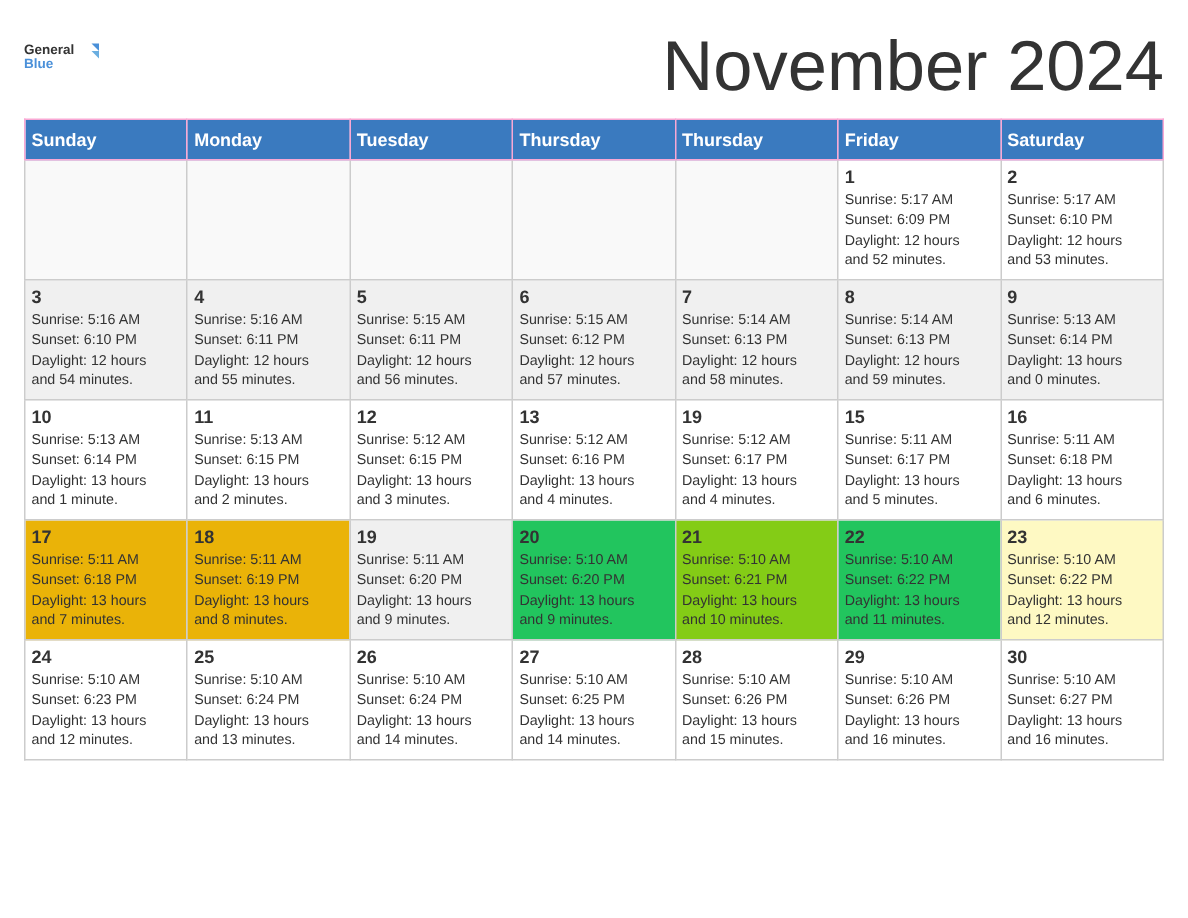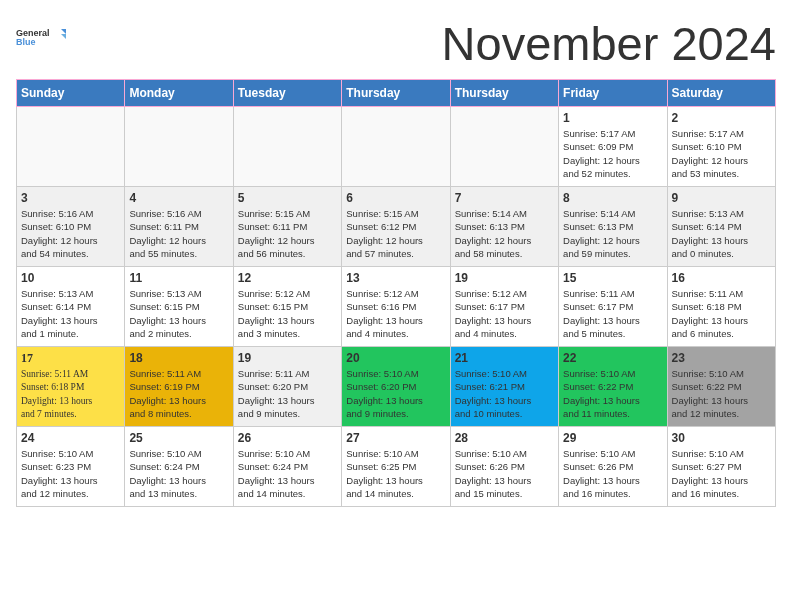--- a/index.html
+++ b/index.html
@@ -221,21 +221,21 @@
         </td>
         <td>
           <span class="day-num">16</span>
           <div class="cell-text" style="white-space: pre-line;">Sunrise: 5:11 AM
 Sunset: 6:18 PM
 Daylight: 13 hours
 and 6 minutes.</div>
         </td>
       </tr>
       <tr>
-        <td style="background: #fde047; font-family: Liberation Serif, serif;">
+        <td style="background: #eab308;">
           <span class="day-num">17</span>
           <div class="cell-text" style="white-space: pre-line;">Sunrise: 5:11 AM
 Sunset: 6:18 PM
 Daylight: 13 hours
 and 7 minutes.</div>
         </td>
         <td style="background: #eab308;">
           <span class="day-num">18</span>
           <div class="cell-text" style="white-space: pre-line;">Sunrise: 5:11 AM
 Sunset: 6:19 PM
@@ -249,35 +249,35 @@
 Daylight: 13 hours
 and 9 minutes.</div>
         </td>
         <td style="background: #22c55e;">
           <span class="day-num">20</span>
           <div class="cell-text" style="white-space: pre-line;">Sunrise: 5:10 AM
 Sunset: 6:20 PM
 Daylight: 13 hours
 and 9 minutes.</div>
         </td>
-        <td style="background: #0ea5e9;">
+        <td style="background: #84cc16;">
           <span class="day-num">21</span>
           <div class="cell-text" style="white-space: pre-line;">Sunrise: 5:10 AM
 Sunset: 6:21 PM
 Daylight: 13 hours
 and 10 minutes.</div>
         </td>
         <td style="background: #22c55e; margin-left: 32px;">
           <span class="day-num">22</span>
           <div class="cell-text" style="white-space: pre-line;">Sunrise: 5:10 AM
 Sunset: 6:22 PM
 Daylight: 13 hours
 and 11 minutes.</div>
         </td>
-        <td style="background: #a3a3a3;">
+        <td style="background: #fef9c3;">
           <span class="day-num">23</span>
           <div class="cell-text" style="white-space: pre-line;">Sunrise: 5:10 AM
 Sunset: 6:22 PM
 Daylight: 13 hours
 and 12 minutes.</div>
         </td>
       </tr>
       <tr>
         <td>
           <span class="day-num">24</span>

